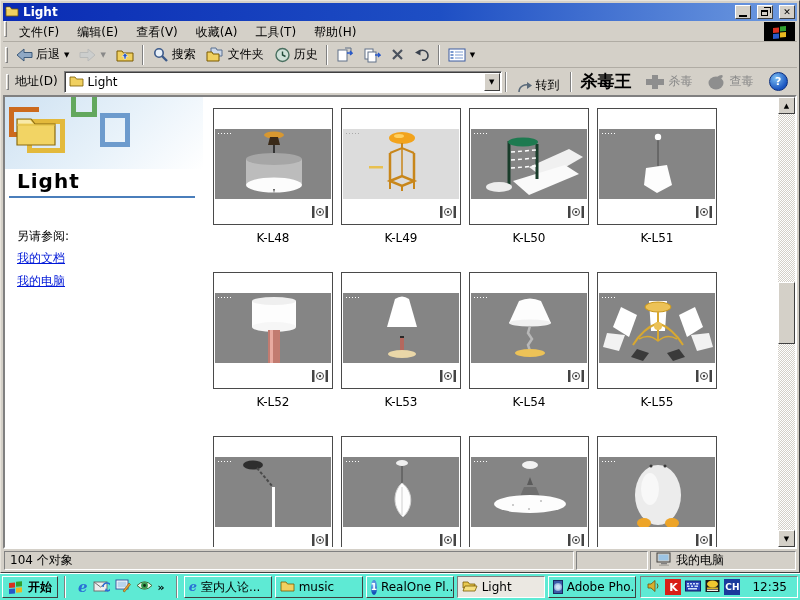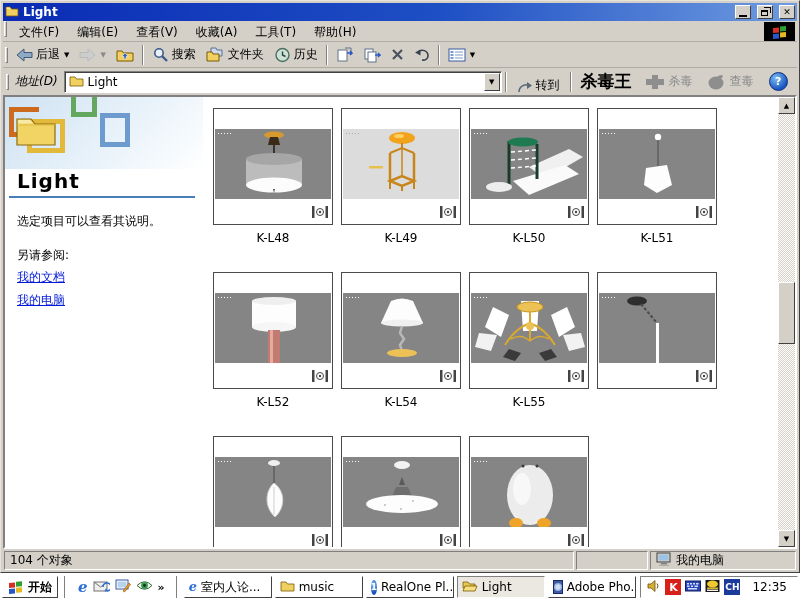--- a/index.html
+++ b/index.html
@@ -30,21 +30,21 @@
   .logo-box { position:absolute; right:2px; top:1px; width:31px; height:19px; background:#000; display:flex; align-items:center; justify-content:center; }
 
   .toolbar { height:26px; flex:0 0 26px; display:flex; align-items:center; border-bottom:1px solid #b0aca4; padding:0 1px; }
   .tbtn { display:flex; align-items:center; gap:3px; padding:2px 5px; height:24px; white-space:nowrap;justify-content:flex-end; }
   .tbtn .lbl { font-size:12px; }
   .disabled-ic { opacity:.45; }
   .drop-arrow { font-size:7px; color:#000; margin-left:1px; }
   .tsep { width:2px; height:20px; border-left:1px solid #808080; border-right:1px solid #fff; margin:0 3px; }
 
   .addrbar { height:27px; flex:0 0 27px; display:flex; align-items:center; padding:0 2px; }
-  .addr-label { padding:0 6px 0 3px;font-style:italic; }
+  .addr-label { padding:0 6px 0 3px; }
   .addr-combo { width:438px; height:22px; background:#fff; border:1px solid; border-color:#808080 #fff #fff #808080;
     box-shadow:inset 1px 1px 0 #404040; display:flex; align-items:center; padding:2px 1px 2px 4px; gap:4px; }
   .addr-text { flex:1; }
   .combo-btn { width:16px; height:18px; background:#d4d0c8; display:flex; align-items:center; justify-content:center; font-size:7px; }
   .go-btn { display:flex; align-items:flex-end; gap:3px; padding:0 7px; height:24px; }
   .av-brand { font-weight:bold; font-size:17px; padding:0 6px; }
   .av-item { display:flex; align-items:center; gap:4px; padding:0 7px; color:#8a8a8a; }
   .help-btn { width:19px; height:19px; border-radius:50%; background:radial-gradient(circle at 35% 30%,#7cc0f4,#1b55c0 70%);
     color:#fff; font-weight:bold; font-size:11px; display:flex; align-items:center; justify-content:center; border:1px solid #0a2f80; margin-left:8px; }
 
@@ -83,21 +83,21 @@
   .sbtn { position:absolute; left:0; width:17px; height:17px; background:#d4d0c8; display:flex; align-items:center; justify-content:center; font-size:7px; color:#000; }
   .sbtn.up { top:0; } .sbtn.down { bottom:0; }
   .sthumb { position:absolute; left:0; width:17px; top:185px; height:62px; background:#d4d0c8; }
 
   
   .statusbar { height:24px; flex:0 0 20px; display:flex; gap:2px; padding:2px 1px 0 1px; }
   .spanel { display:flex; align-items:center; padding:0 5px; gap:4px; overflow:hidden; white-space:nowrap; }
   .sp1 { flex:1; } .sp2 { width:72px; flex:0 0 72px; } .sp3 { width:146px; flex:0 0 146px; }
 
   
-  #taskbar { position:absolute; left:0; bottom:0; width:800px; height:27px; background:#ffffff;
+  #taskbar { position:absolute; left:0; bottom:0; width:800px; height:27px; background:#5eead4;
     border-top:1px solid #fff; display:flex; align-items:center; padding:0 2px; gap:3px; }
   .start-btn { height:22px; display:flex; align-items:center; gap:4px; padding:0 5px; font-weight:bold; font-size:12px; }
   .ql { display:flex; align-items:center; gap:5px; padding:0 6px; }
   .chev { font-weight:bold; font-size:11px; letter-spacing:-1px; }
   .task-btn { width:88px; flex:0 0 88px; height:22px; display:flex; align-items:center; gap:4px; padding:0 4px; overflow:hidden; white-space:nowrap; font-size:12px; }
   .task-btn.active { border-color:#808080 #ffffff #ffffff #808080; background:#ebe8e2; }
   .tray { height:22px; display:flex; align-items:center; gap:4px; padding:0 6px; margin-left:auto; }
   .tray-sq { width:16px; height:16px; display:flex; align-items:center; justify-content:center; font-weight:bold; color:#fff; }
   .k-ic { background:#d81f18; font-size:11px; }
   .ch-ic { background:#1a3a9c; font-size:9px; }
@@ -285,21 +285,20 @@
         <span class="sb-folder">
           <svg width="42" height="36" viewBox="0 0 42 36">
               <path d="M2,8 L16,8 L20,13 L40,13 L40,34 L2,34 Z" fill="#f2d464" stroke="#8a6a10" stroke-width="1.2"></path>
               <path d="M3,9 L15,9 L18,12.5 L3,12.5 Z" fill="#f8e9a8"></path>
               <path d="M2,14 L40,14" stroke="#e0bc40" stroke-width="1"></path>
             </svg>
         </span>
       </div>
       <div class="sb-title">Light</div>
       <div class="sb-rule"></div>
-      <div class="sb-desc">选定项目可以查看其说明。</div>
       <div class="sb-see">另请参阅:</div>
       <a class="sb-link">我的文档</a>
       <a class="sb-link">我的电脑</a>
     </div>
 
     <div class="content">
 
       <div class="cell">
         <div class="thumb">
           <div class="tband"><div class="ruler"></div>
@@ -419,20 +418,41 @@
                 <rect x="0" y="0" width="2.5" height="12" fill="#444"></rect>
                 <rect x="13.5" y="0" width="2.5" height="12" fill="#444"></rect>
                 <circle cx="8" cy="6" r="3.5" fill="#fff" stroke="#444"></circle>
                 <circle cx="8" cy="6" r="1.2" fill="#444"></circle>
               </svg>
           </span>
         </div>
         <div class="tlabel">K-L52</div>
       </div>
 
+      <div class="cell">
+        <div class="thumb">
+          <div class="tband"><div class="ruler"></div>
+            <svg width="118" height="70" viewBox="0 0 118 70">
+              <path d="M52,6 Q59,1 66,6 L74,34 L44,34 Z" fill="#fff"></path>
+              <rect x="57" y="44" width="4" height="16" fill="#b5685e"></rect>
+              <rect x="57" y="43" width="4" height="2" fill="#2a2a2a"></rect>
+              <ellipse cx="59" cy="61" rx="14" ry="4" fill="#ead7a8"></ellipse>
+            </svg>
+          </div>
+          <span class="ticon">
+            <svg width="16" height="12" viewBox="0 0 16 12">
+                <rect x="0" y="0" width="2.5" height="12" fill="#444"></rect>
+                <rect x="13.5" y="0" width="2.5" height="12" fill="#444"></rect>
+                <circle cx="8" cy="6" r="3.5" fill="#fff" stroke="#444"></circle>
+                <circle cx="8" cy="6" r="1.2" fill="#444"></circle>
+              </svg>
+          </span>
+        </div>
+        <div class="tlabel">K-L53</div>
+      </div>
 
       <div class="cell">
         <div class="thumb">
           <div class="tband"><div class="ruler"></div>
             <svg width="118" height="70" viewBox="0 0 118 70">
               <path d="M48,8 Q59,3 70,8 L80,30 L38,30 Z" fill="#fdfdfd"></path>
               <ellipse cx="59" cy="30" rx="21" ry="3.5" fill="#f0f0f0"></ellipse>
               <path d="M59,33 L57,40 L61,46 L57,52 L59,58" fill="none" stroke="#b8b8b8" stroke-width="2.5"></path>
               <ellipse cx="59" cy="60" rx="15" ry="4" fill="#ecc257"></ellipse>
             </svg>

